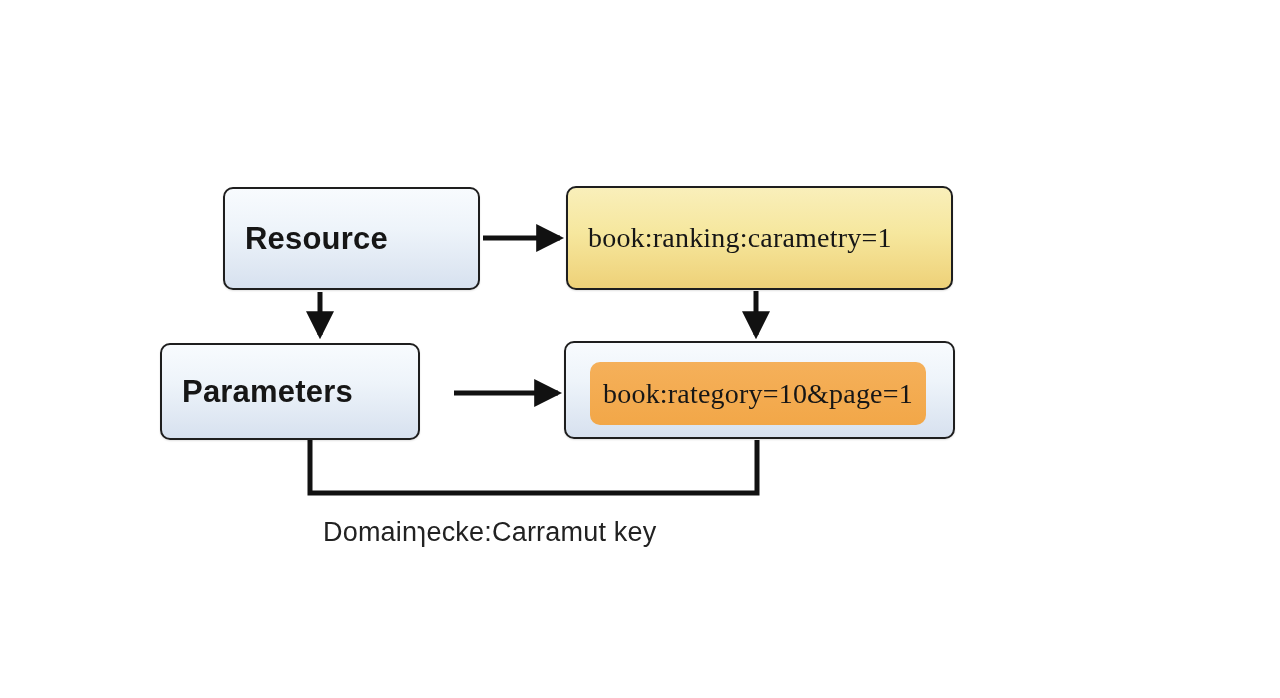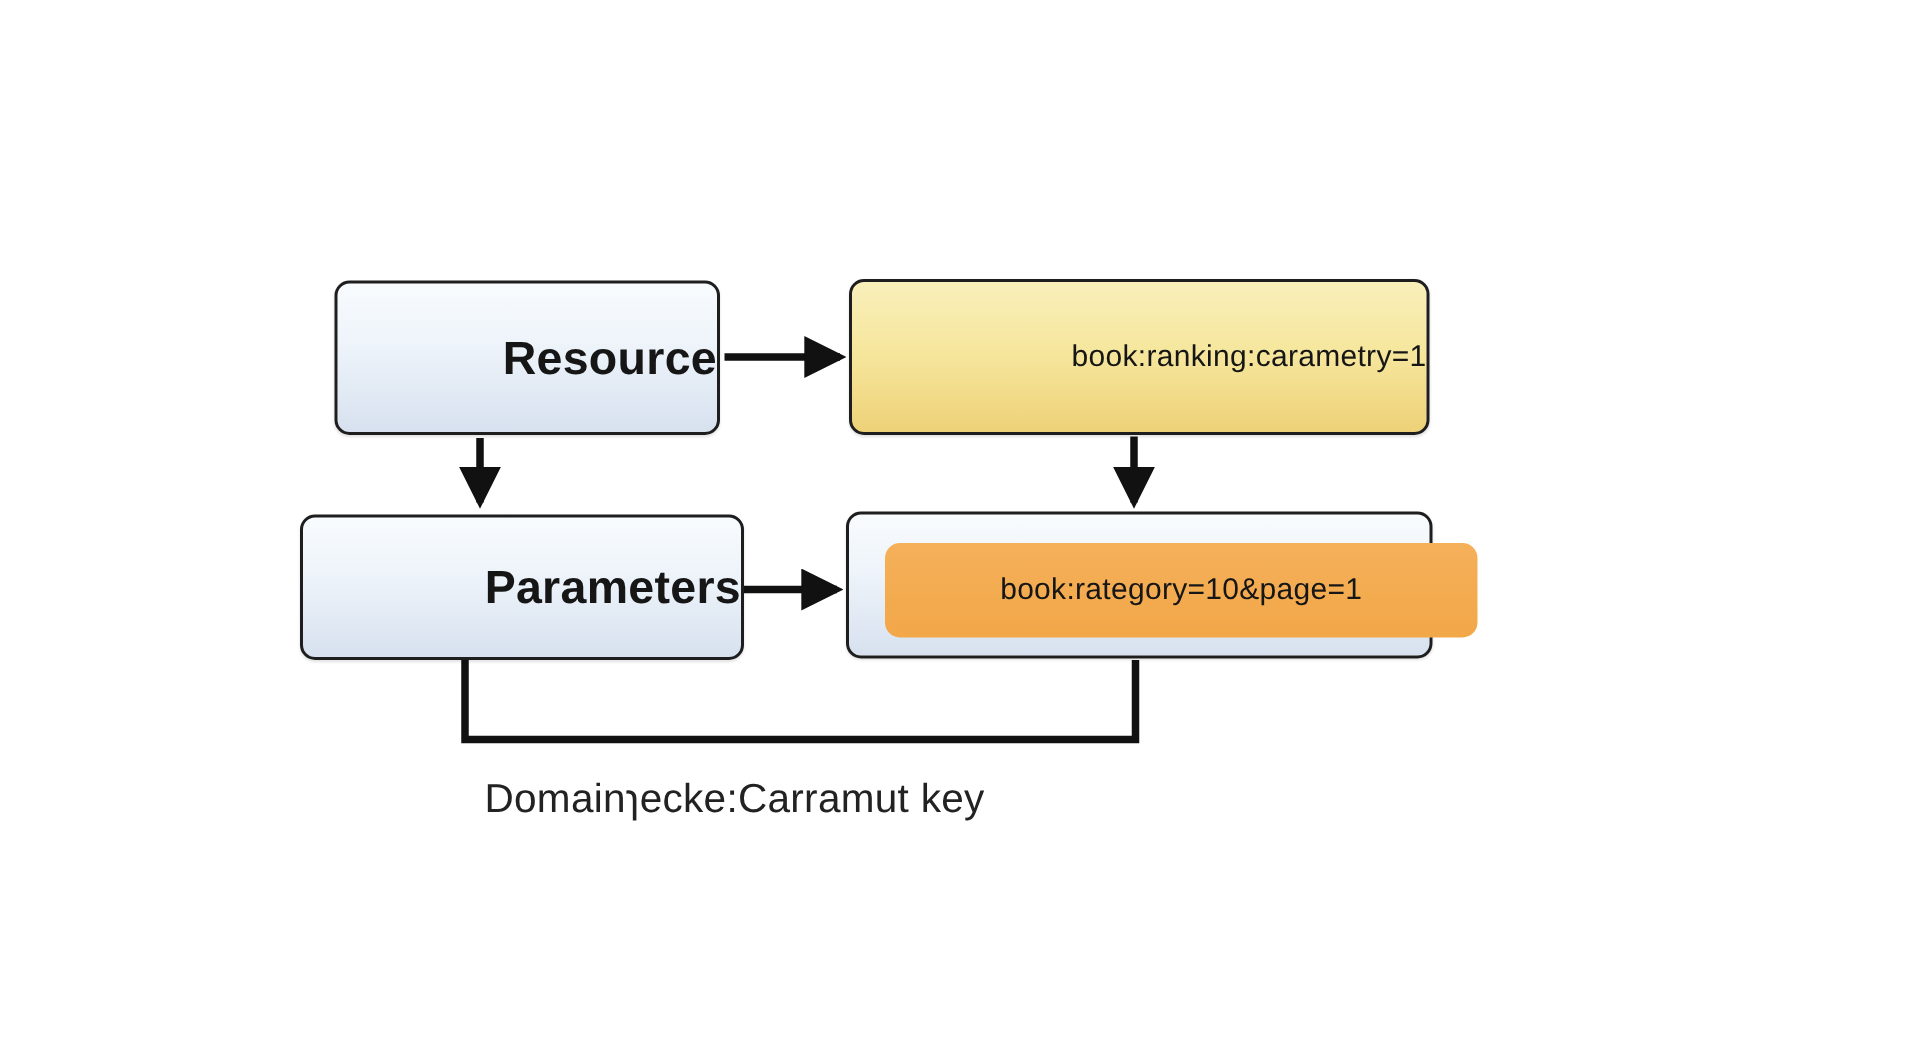--- a/index.html
+++ b/index.html
@@ -23,51 +23,52 @@
     height: 698px;
     pointer-events: none;
   }
   .node {
     position: absolute;
     box-sizing: border-box;
     border: 2px solid #1e1e1e;
     border-radius: 10px;
     display: flex;
     align-items: center;
-    justify-content: flex-end;
+    justify-content: flex-start;
     color: #161616;
     padding-left: 20px;
   }
   .node.blue {
     background: linear-gradient(to bottom, #f8fbfe 0%, #eef4fa 40%, #d7e1ef 100%);
     box-shadow: 0 1px 2px rgba(0,0,0,0.12);
   }
   .node.yellow {
     background: linear-gradient(to bottom, #f9efba 0%, #f6e79e 45%, #eed178 100%);
     box-shadow: 0 1px 2px rgba(0,0,0,0.12);
   }
   .node-title {
     font-size: 31px;
     font-weight: bold;
     letter-spacing: 0.2px;
   }
   .node-code {
-    font-size: 20px;
+    font-size: 28px;
     font-weight: normal;
     letter-spacing: 0.2px;
+    font-family: Liberation Serif, serif;
   }
   #resource-box   { left: 223px; top: 187px; width: 257px; height: 103px; }
   #request-box    { left: 566px; top: 186px; width: 387px; height: 104px; }
-  #parameters-box { left: 160px; top: 343px; width: 296px; height:  97px; margin-left: 40px; }
+  #parameters-box { left: 160px; top: 343px; width: 260px; height:  97px; }
   #result-box     { left: 564px; top: 341px; width: 391px; height:  98px; }
   .highlight-pill {
     position: absolute;
     left: 24px;
     top: 19px;
-    width: 395px;
+    width: 336px;
     height: 63px;
     border-radius: 10px;
     background: linear-gradient(to bottom, #f5b05a 0%, #f2a748 100%);
     display: flex;
     align-items: center;
     justify-content: center;
     color: #161616;
   }
   .caption {
     position: absolute;

